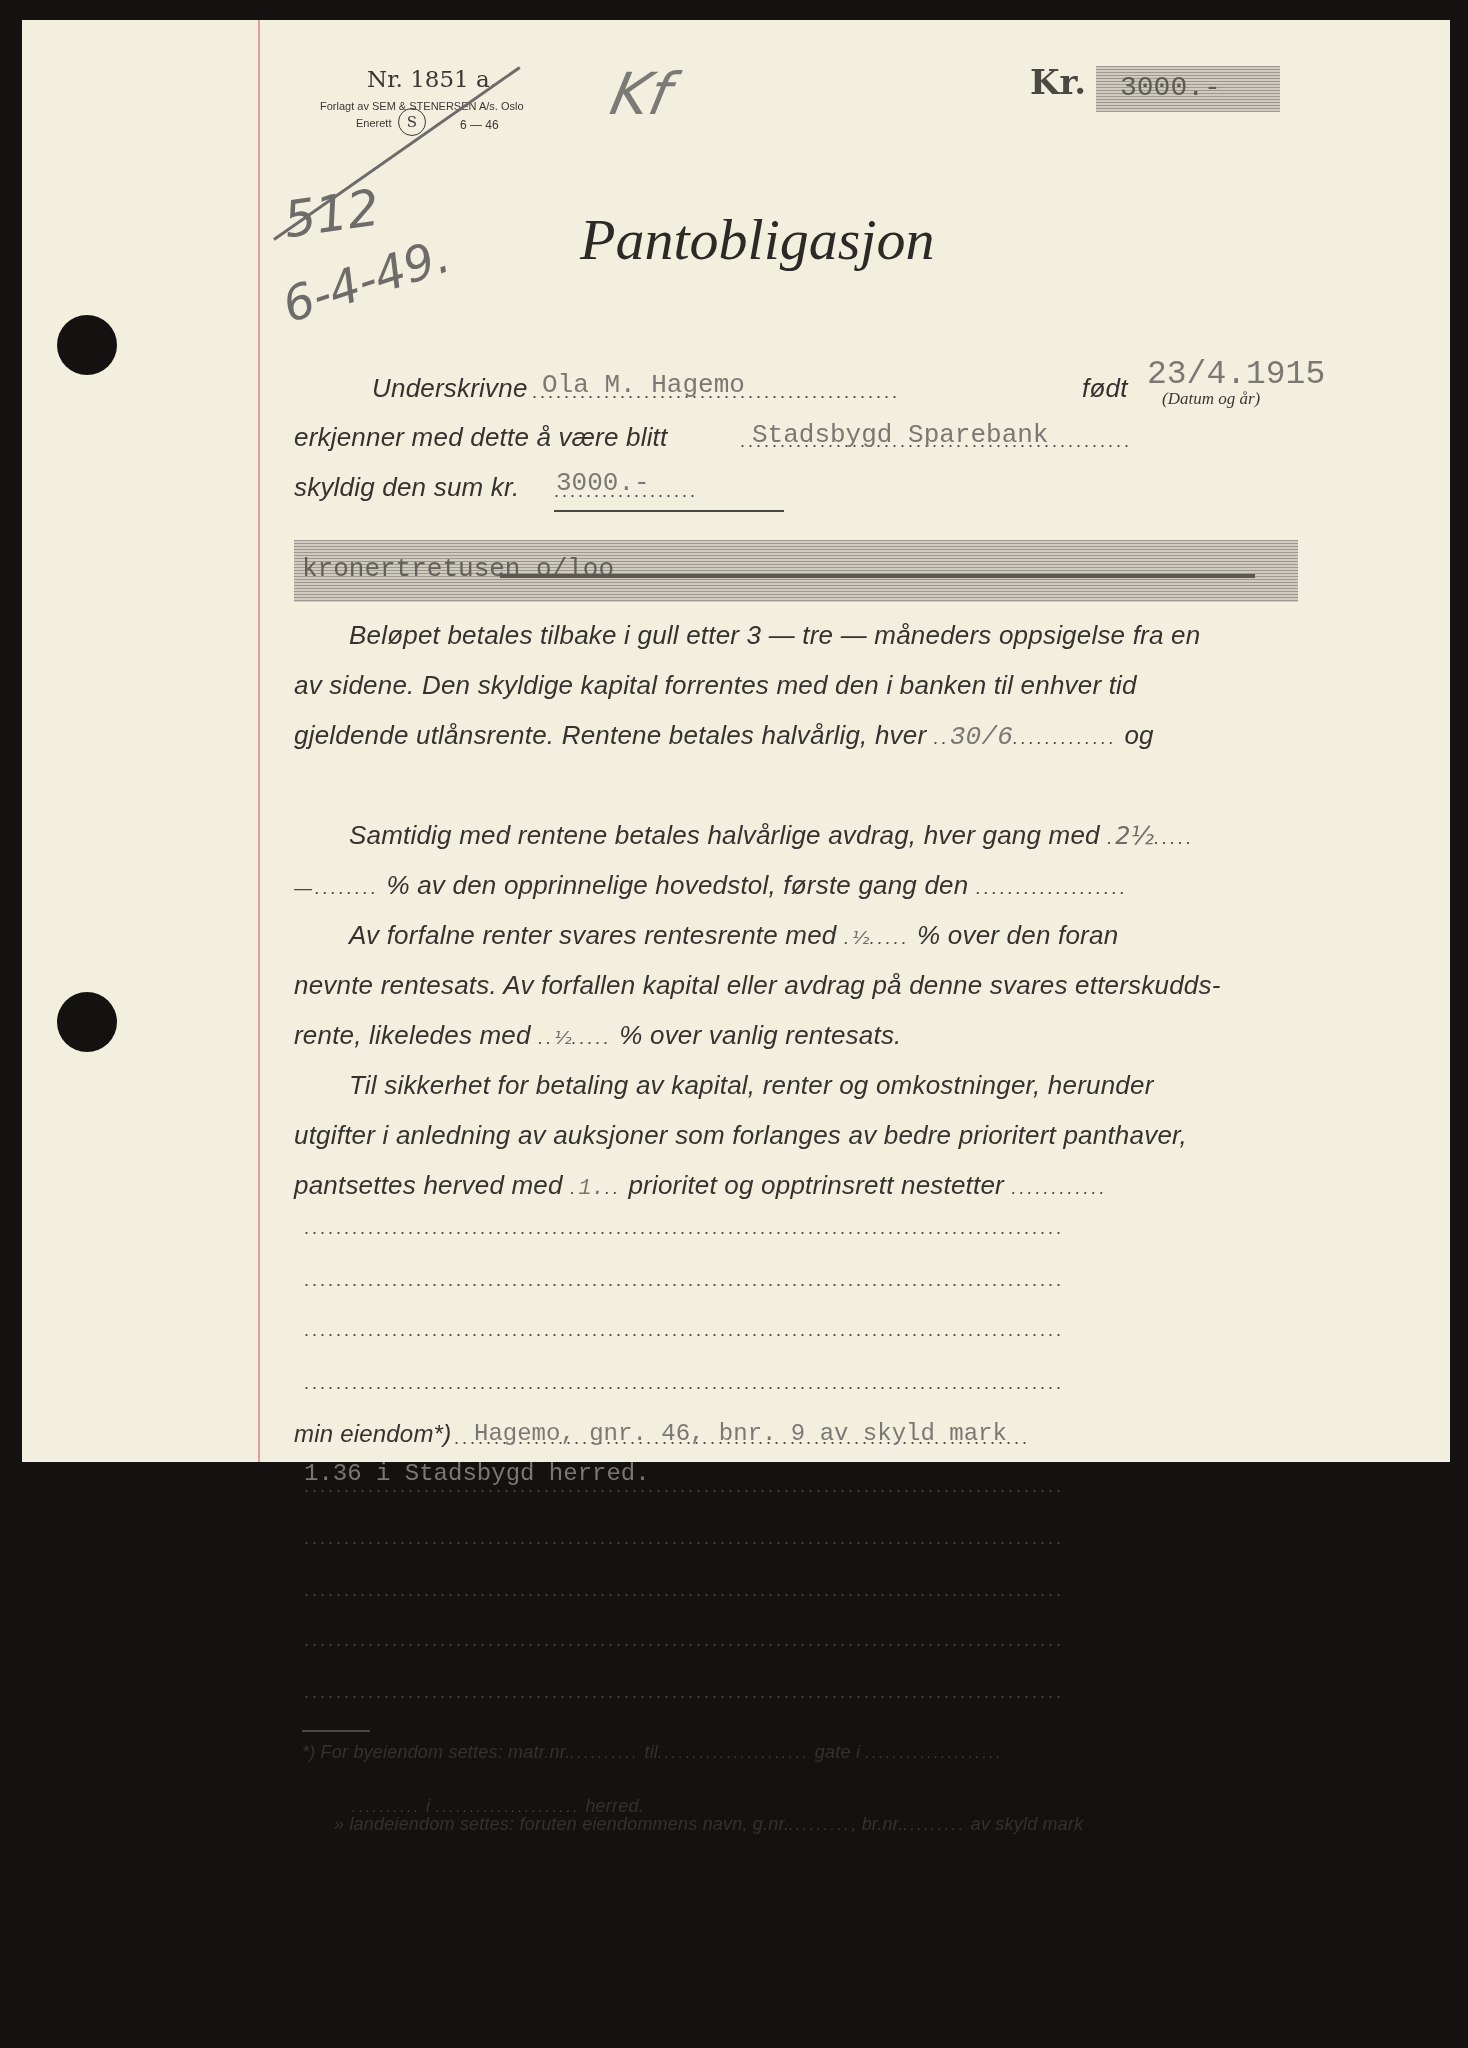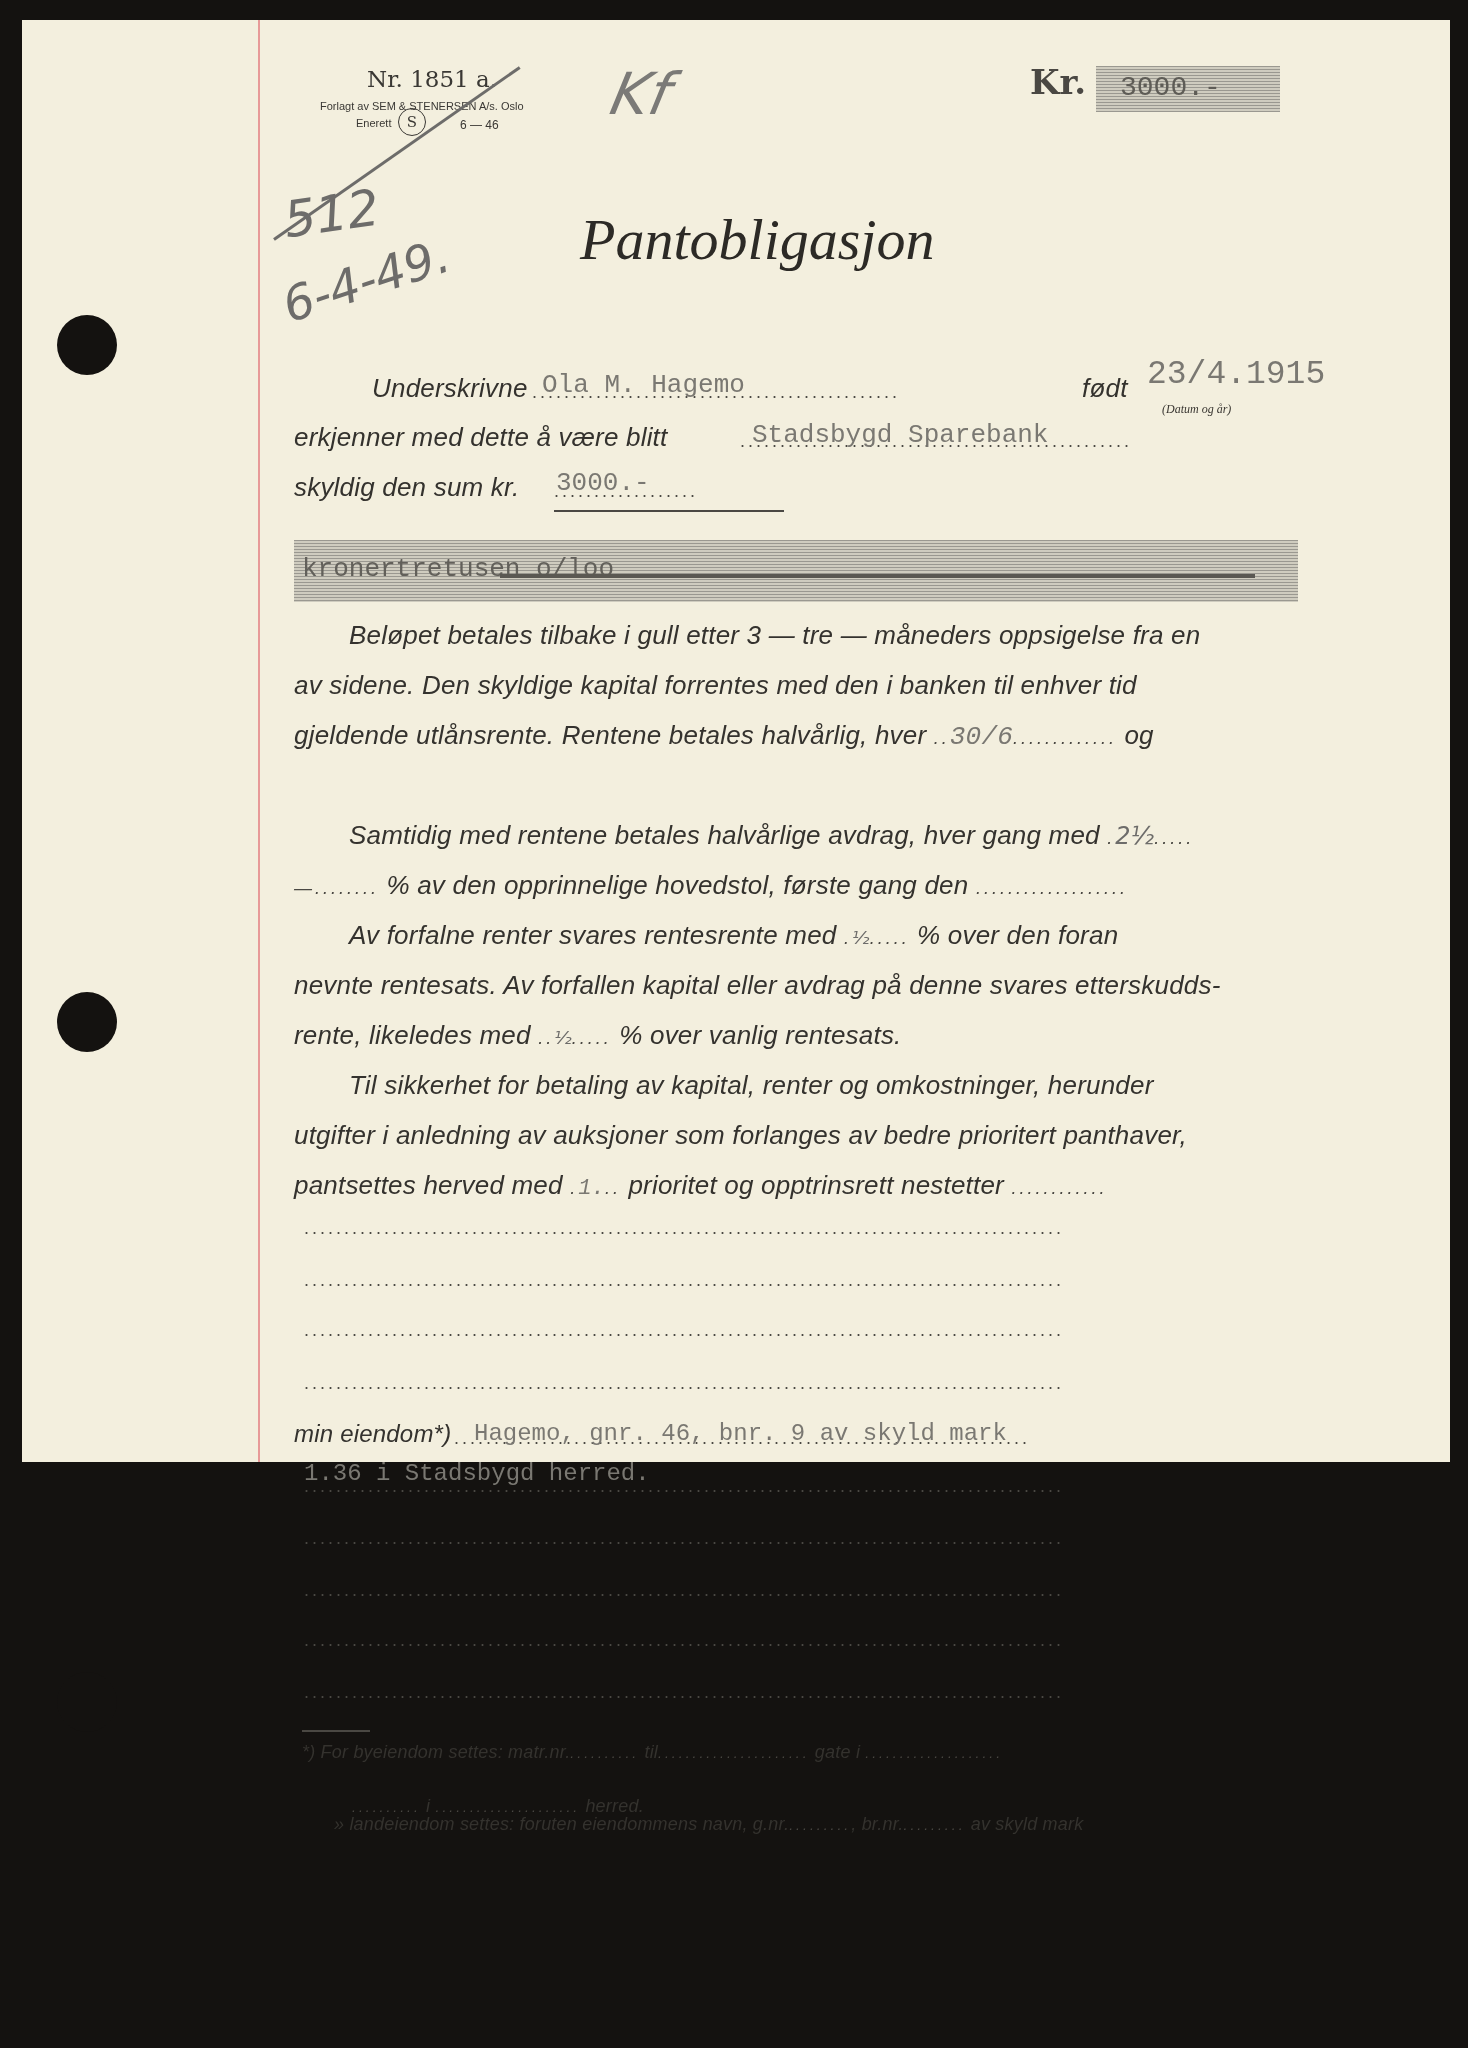--- a/index.html
+++ b/index.html
@@ -42,21 +42,21 @@
   <div class="abs" style="left:252px; top:218px; width:300px; height:3px; background:#6d6c6a; transform:rotate(-35deg); transform-origin:left center;"></div>
   <div class="abs hand" style="left:258px; top:232px; font-size:48px; transform:rotate(-18deg);">6-4-49.</div>
 
   <div class="abs ital" style="left:558px; top:186px; font-size:58px; color:#2c2a26;">Pantobligasjon</div>
 
   <div class="abs cond body-line" style="left:350px; top:353px;">Underskrivne</div>
   <div class="abs dots" style="left:510px; top:362px;">..............................................</div>
   <div class="abs type" style="left:520px; top:350px; font-size:26px;">Ola M. Hagemo</div>
   <div class="abs cond body-line" style="left:1060px; top:353px;">født</div>
   <div class="abs type" style="left:1125px; top:336px; font-size:33px;">23/4.1915</div>
-  <div class="abs ital" style="left:1140px; top:382px; font-size:12px;">(Datum og år)</div>
+  <div class="abs ital" style="left:1140px; top:369px; font-size:17px;">(Datum og år)</div>
 
   <div class="abs cond body-line" style="left:272px; top:402px;">erkjenner med dette å være blitt</div>
   <div class="abs dots" style="left:718px; top:411px;">.................................................</div>
   <div class="abs type" style="left:730px; top:400px; font-size:26px;">Stadsbygd Sparebank</div>
 
   <div class="abs cond body-line" style="left:272px; top:452px;">skyldig den sum kr.</div>
   <div class="abs dots" style="left:532px; top:461px;">..................</div>
   <div class="abs type" style="left:534px; top:448px; font-size:26px;">3000.-</div>
   <div class="abs" style="left:532px; top:490px; width:230px; height:2px; background:#4a4843;"></div>
 

